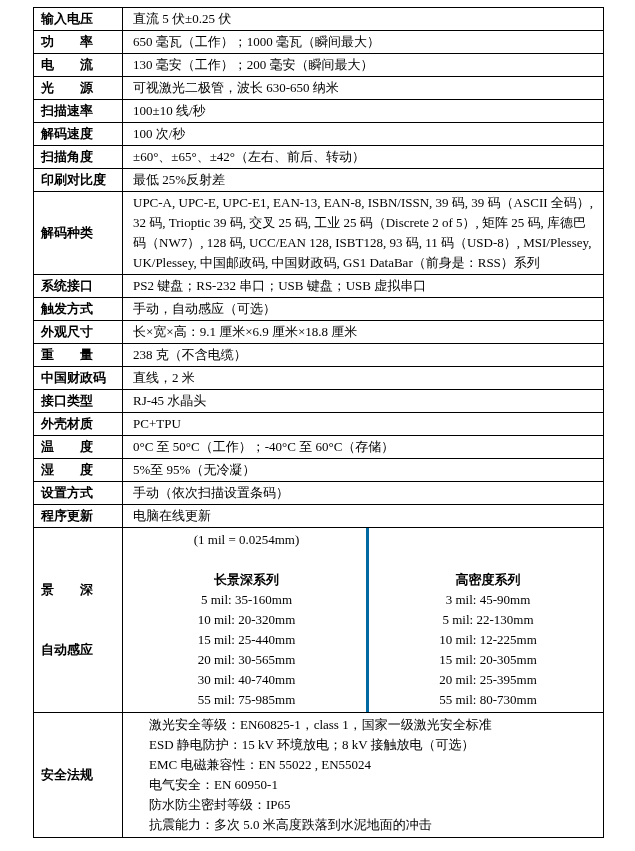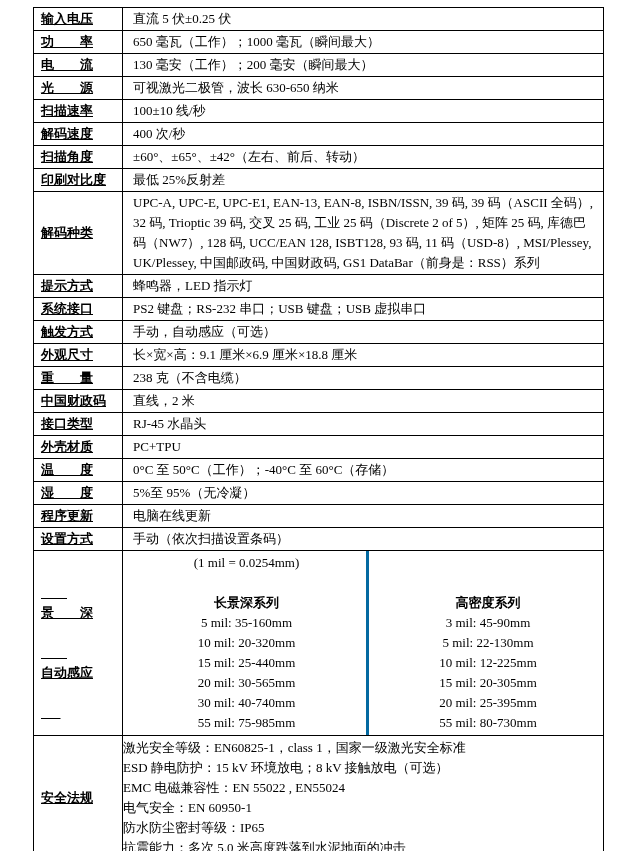--- a/index.html
+++ b/index.html
@@ -25,21 +25,20 @@
     border: 1px solid #000000;
     font-size: 13px;
     vertical-align: middle;
     word-break: break-word;
   }
   td.label {
     font-weight: bold;
     padding: 1px 2px 1px 7px;
     line-height: 20px;
     white-space: pre-wrap;
-    text-decoration: underline;
   }
   td.value {
     padding: 1px 8px 1px 10px;
     line-height: 20px;
   }
   
   td.depth-cell {
     padding: 0;
     vertical-align: top;
     text-align: center;
@@ -70,21 +69,21 @@
     margin-top: 20px;
   }
   .depth-label-line {
     line-height: 20px;
   }
   
   .safety-line {
     line-height: 20px;
   }
   td.safety-cell {
-    padding: 2px 8px 2px 0;
+    padding: 2px 8px 2px 26px;
   }
 </style>
 </head>
 <body>
 
 <table class="spec-table">
   <colgroup>
     <col style="width:89px">
     <col>
   </colgroup>
@@ -110,42 +109,38 @@
     <td class="value">可视激光二极管，波长 630-650 纳米</td>
   </tr>
 
   <tr>
     <td class="label">扫描速率</td>
     <td class="value">100±10 线/秒</td>
   </tr>
 
   <tr>
     <td class="label">解码速度</td>
-    <td class="value">400 次/秒</td>
+    <td class="value">100 次/秒</td>
   </tr>
 
   <tr>
     <td class="label">扫描角度</td>
     <td class="value">±60°、±65°、±42°（左右、前后、转动）</td>
   </tr>
 
   <tr>
     <td class="label">印刷对比度</td>
     <td class="value">最低 25%反射差</td>
   </tr>
 
   <tr>
     <td class="label">解码种类</td>
     <td class="value">UPC-A, UPC-E, UPC-E1, EAN-13, EAN-8, ISBN/ISSN, 39 码, 39 码（ASCII 全码）, 32 码, Trioptic 39 码, 交叉 25 码, 工业 25 码（Discrete 2 of 5）, 矩阵 25 码, 库德巴码（NW7）, 128 码, UCC/EAN 128, ISBT128, 93 码, 11 码（USD-8）, MSI/Plessey, UK/Plessey, 中国邮政码, 中国财政码, GS1 DataBar（前身是：RSS）系列</td>
   </tr>
 
-  <tr>
-    <td class="label">提示方式</td>
-    <td class="value">蜂鸣器，LED 指示灯</td>
-  </tr>
 
   <tr>
     <td class="label">系统接口</td>
     <td class="value">PS2 键盘；RS-232 串口；USB 键盘；USB 虚拟串口</td>
   </tr>
 
   <tr>
     <td class="label">触发方式</td>
     <td class="value">手动，自动感应（可选）</td>
   </tr>
@@ -179,27 +174,27 @@
     <td class="label">温　　度</td>
     <td class="value">0°C 至 50°C（工作）；-40°C 至 60°C（存储）</td>
   </tr>
 
   <tr>
     <td class="label">湿　　度</td>
     <td class="value">5%至 95%（无冷凝）</td>
   </tr>
 
   <tr>
+    <td class="label">设置方式</td>
+    <td class="value">手动（依次扫描设置条码）</td>
+  </tr>
+
+  <tr>
     <td class="label">程序更新</td>
     <td class="value">电脑在线更新</td>
-  </tr>
-
-  <tr>
-    <td class="label">设置方式</td>
-    <td class="value">手动（依次扫描设置条码）</td>
   </tr>
 </tbody>
 
   <tbody>
 
     <tr>
       <td class="label">
         <div class="depth-label-line">景　　深</div>
         <div class="depth-label-line">自动感应</div>
       </td>

